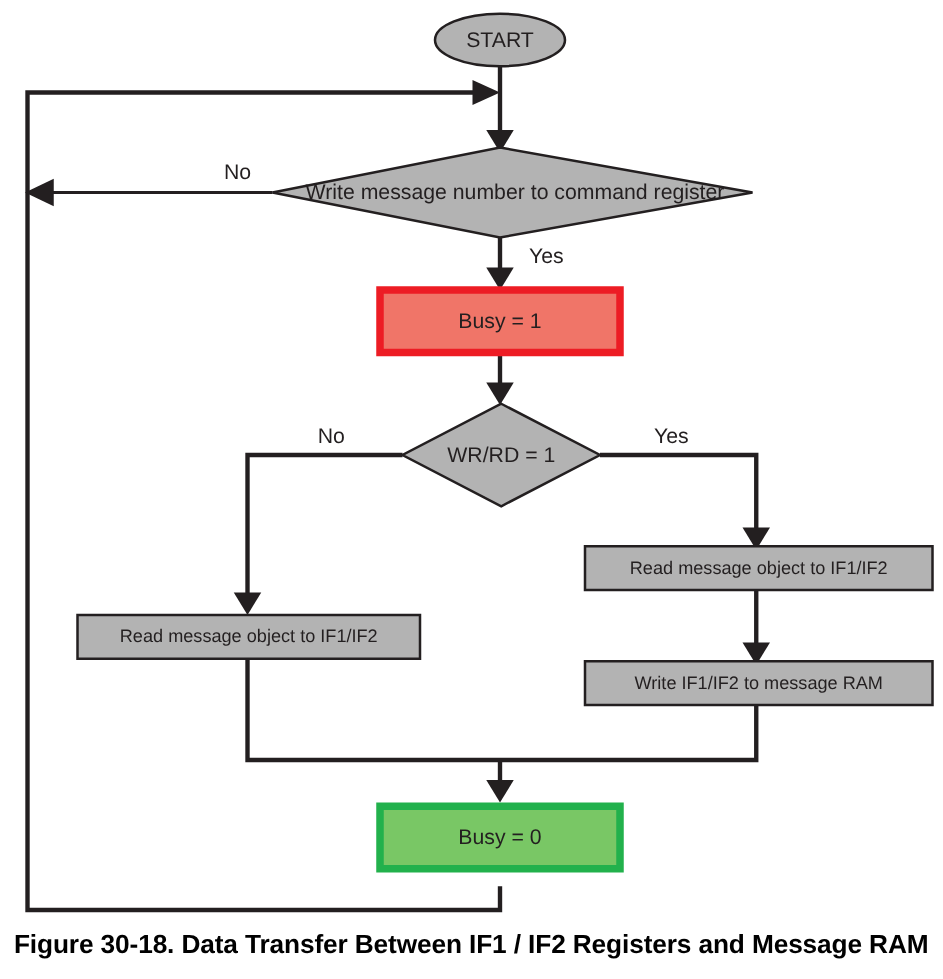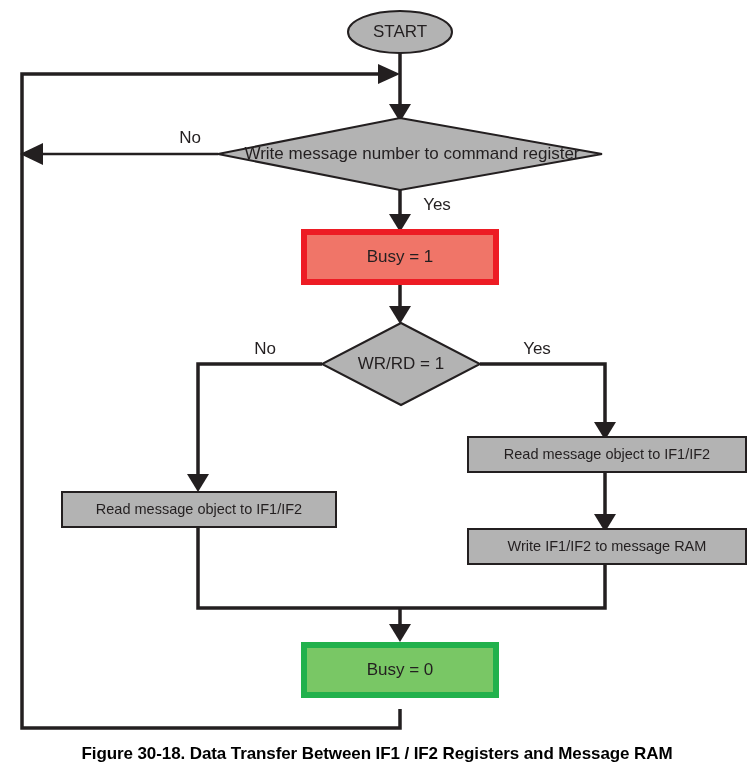--- a/index.html
+++ b/index.html
@@ -76,21 +76,21 @@
     text-anchor: middle;
     dominant-baseline: middle;
   }
   .caption {
     position: absolute;
     left: 0;
     top: 744px;
     width: 754px;
     text-align: center;
     font-family: "Liberation Sans", sans-serif;
-    font-size: 17px;
+    font-size: 21px;
     font-weight: bold;
     color: #000000;
     letter-spacing: -0.1px;
   }
 </style>
 </head>
 <body>
 
 <div id="figure-root">
 

